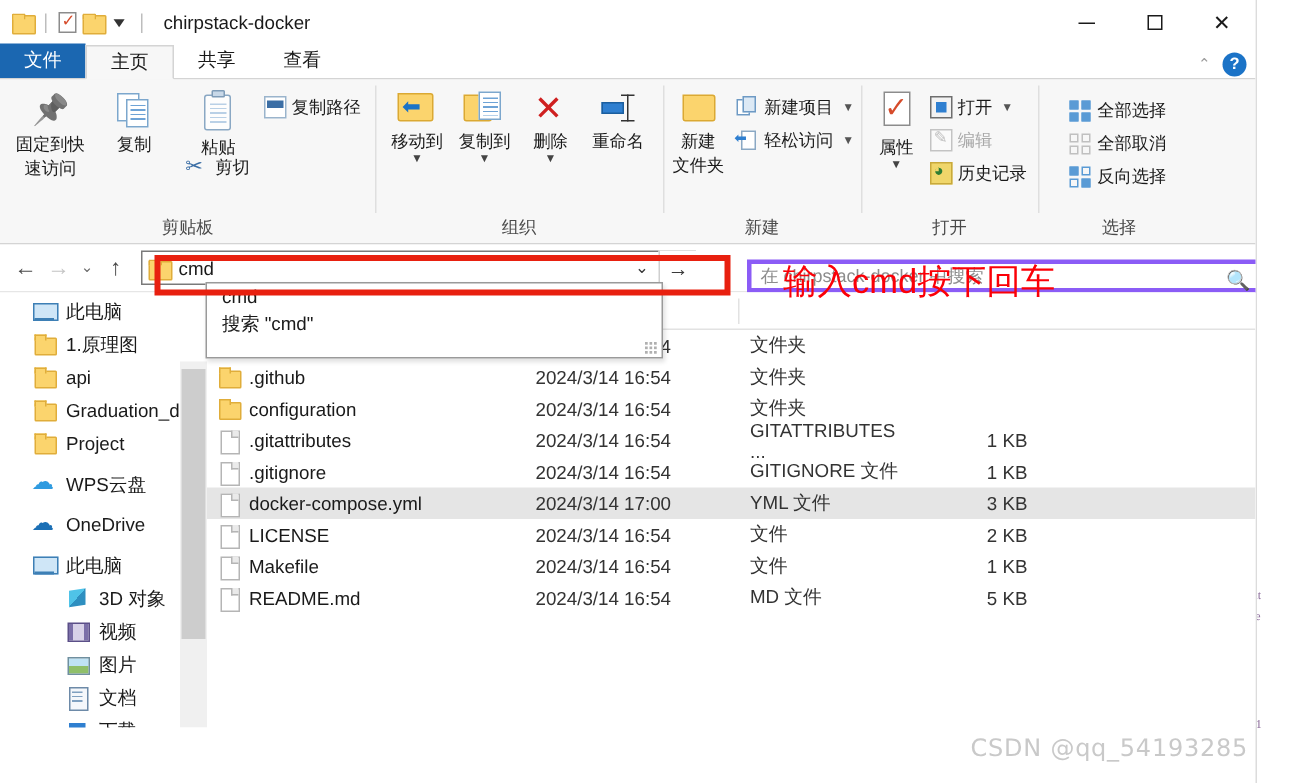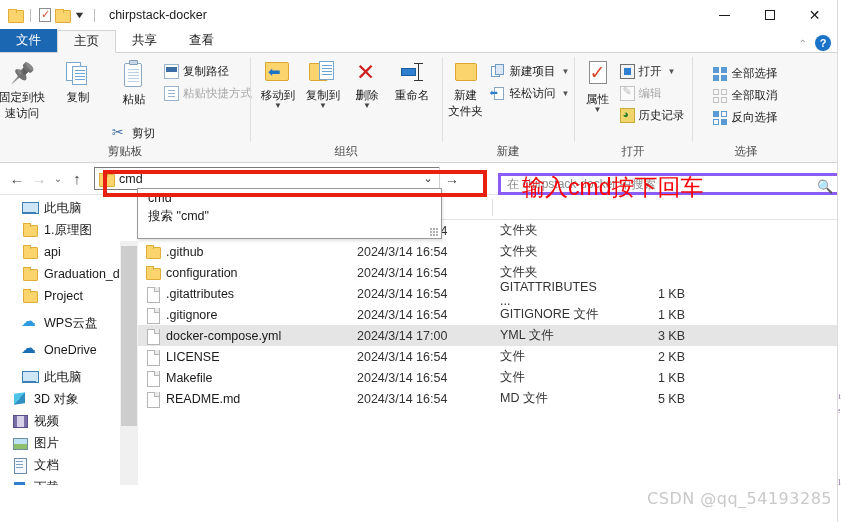--- a/index.html
+++ b/index.html
@@ -351,21 +351,21 @@
   
   .navpane {
     width: 138px; position: relative; overflow: hidden; padding-top: 2px;
     background: #ffffff;
   }
   .nav-item {
     height: 22px; display: flex; align-items: center; gap: 6px;
     font-size: 12.5px; color: #1a1a1a; white-space: nowrap;
   }
   .nav-item.lvl0 { padding-left: 22px; }
-  .nav-item.lvl1 { padding-left: 12px; }
+  .nav-item.lvl1 { padding-left: 44px; }
   .nav-ico { width: 16px; height: 16px; position: relative; flex: none; }
   .ni-pc::before {
     content: ""; position: absolute; left: 0; top: 2px; width: 15px; height: 10px;
     background: #cfe6f7; border: 1px solid #3d7fb5;
   }
   .ni-pc::after {
     content: ""; position: absolute; left: 1px; top: 12px; width: 13px; height: 2px;
     background: #3d7fb5;
   }
   .ni-folder::before {
@@ -539,24 +539,20 @@
                 <i class="clip"></i>
                 <i class="top"></i>
               </span>
             <span class="lbl">粘贴</span>
           </div>
           <div class="col-small">
             <div class="small-btn">
               <span class="g g-mini path"></span>
               <span>复制路径</span>
             </div>
-            <div class="small-btn dim">
-              <span class="g g-mini shortcut"></span>
-              <span>粘贴快捷方式</span>
-            </div>
             <div class="small-btn" style="margin-top:18px;margin-left:-52px">
               <span class="g g-scissors"></span>
               <span>剪切</span>
             </div>
           </div>
         </div>
         <div class="rgroup-label">剪贴板</div>
       </div>
 
       <div class="rgroup" style="width:192px">

